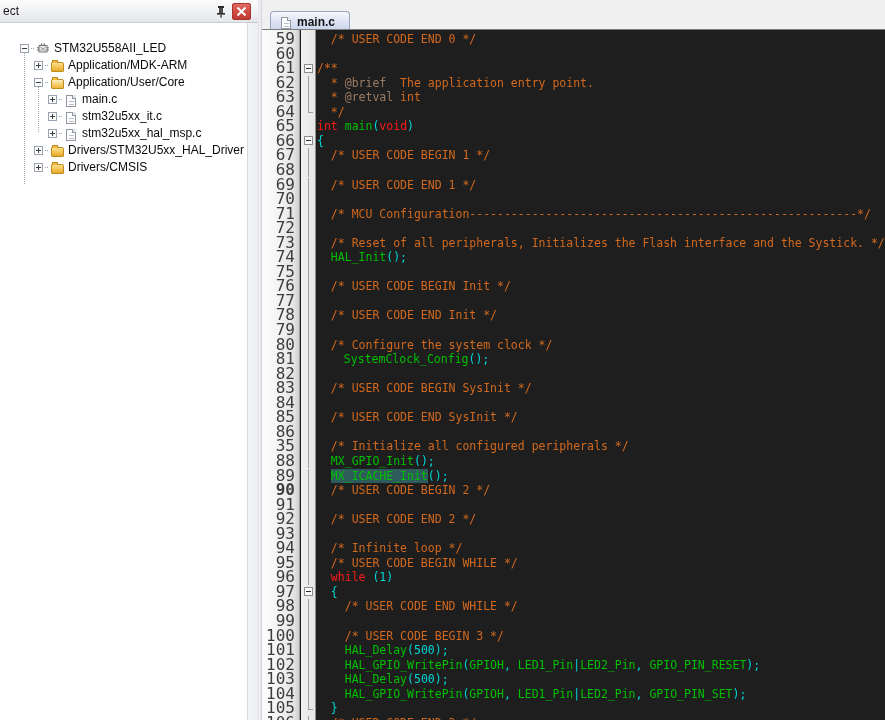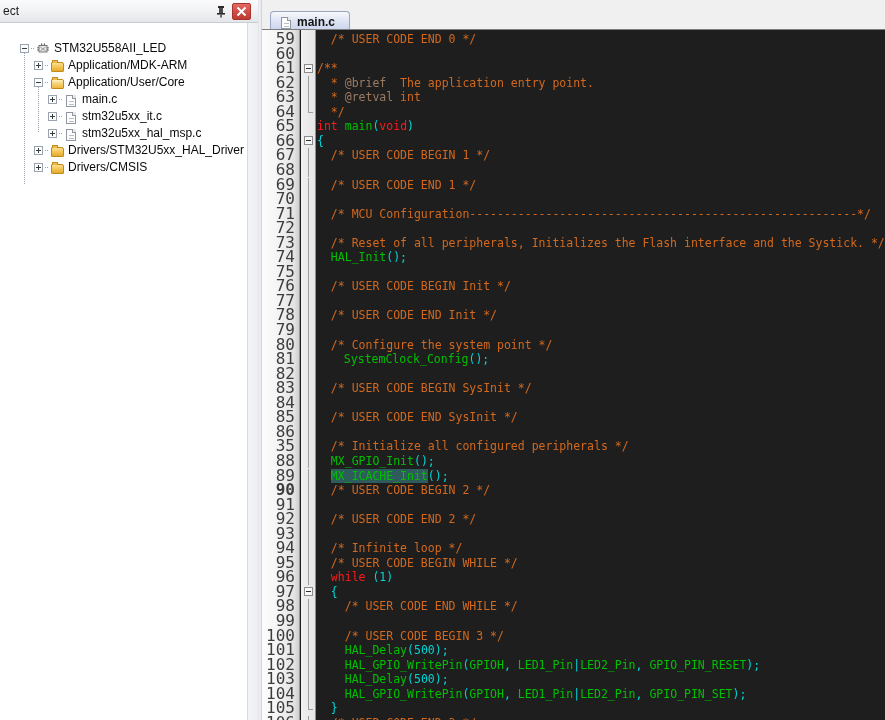--- a/index.html
+++ b/index.html
@@ -426,21 +426,21 @@
           <div class="cl" style="top: 162.05px;"></div>
           <div class="cl" style="top: 176.6px;"><span class="c-pl">  </span><span class="c-com">/* MCU Configuration--------------------------------------------------------*/</span></div>
           <div class="cl" style="top: 191.15px;"></div>
           <div class="cl" style="top: 205.7px;"><span class="c-pl">  </span><span class="c-com">/* Reset of all peripherals, Initializes the Flash interface and the Systick. */</span></div>
           <div class="cl" style="top: 220.25px;"><span class="c-pl">  </span><span class="c-fn">HAL_Init</span><span class="c-pn">();</span></div>
           <div class="cl" style="top: 234.8px;"></div>
           <div class="cl" style="top: 249.35px;"><span class="c-pl">  </span><span class="c-com">/* USER CODE BEGIN Init */</span></div>
           <div class="cl" style="top: 263.9px;"></div>
           <div class="cl" style="top: 278.45px;"><span class="c-pl">  </span><span class="c-com">/* USER CODE END Init */</span></div>
           <div class="cl" style="top: 293px;"></div>
-          <div class="cl" style="top: 307.55px;"><span class="c-pl">  </span><span class="c-com">/* Configure the system point */</span></div>
+          <div class="cl" style="top: 307.55px;"><span class="c-pl">  </span><span class="c-com">/* Configure the system clock */</span></div>
           <div class="cl" style="top: 322.1px; margin-left: 13px;"><span class="c-pl">  </span><span class="c-fn">SystemClock_Config</span><span class="c-pn">();</span></div>
           <div class="cl" style="top: 336.65px;"></div>
           <div class="cl" style="top: 351.2px;"><span class="c-pl">  </span><span class="c-com">/* USER CODE BEGIN SysInit */</span></div>
           <div class="cl" style="top: 365.75px;"></div>
           <div class="cl" style="top: 380.3px;"><span class="c-pl">  </span><span class="c-com">/* USER CODE END SysInit */</span></div>
           <div class="cl" style="top: 394.85px;"></div>
           <div class="cl" style="top: 409.4px;"><span class="c-pl">  </span><span class="c-com">/* Initialize all configured peripherals */</span></div>
           <div class="cl" style="top: 423.95px;"><span class="c-pl">  </span><span class="c-fn">MX_GPIO_Init</span><span class="c-pn">();</span></div>
           <div class="cl" style="top: 438.5px;"><span class="c-pl">  </span><span class="c-fn sel">MX_ICACHE_Init</span><span class="c-pn">();</span></div>
           <div class="cl" style="top: 453.05px;"><span class="c-pl">  </span><span class="c-com">/* USER CODE BEGIN 2 */</span></div>

